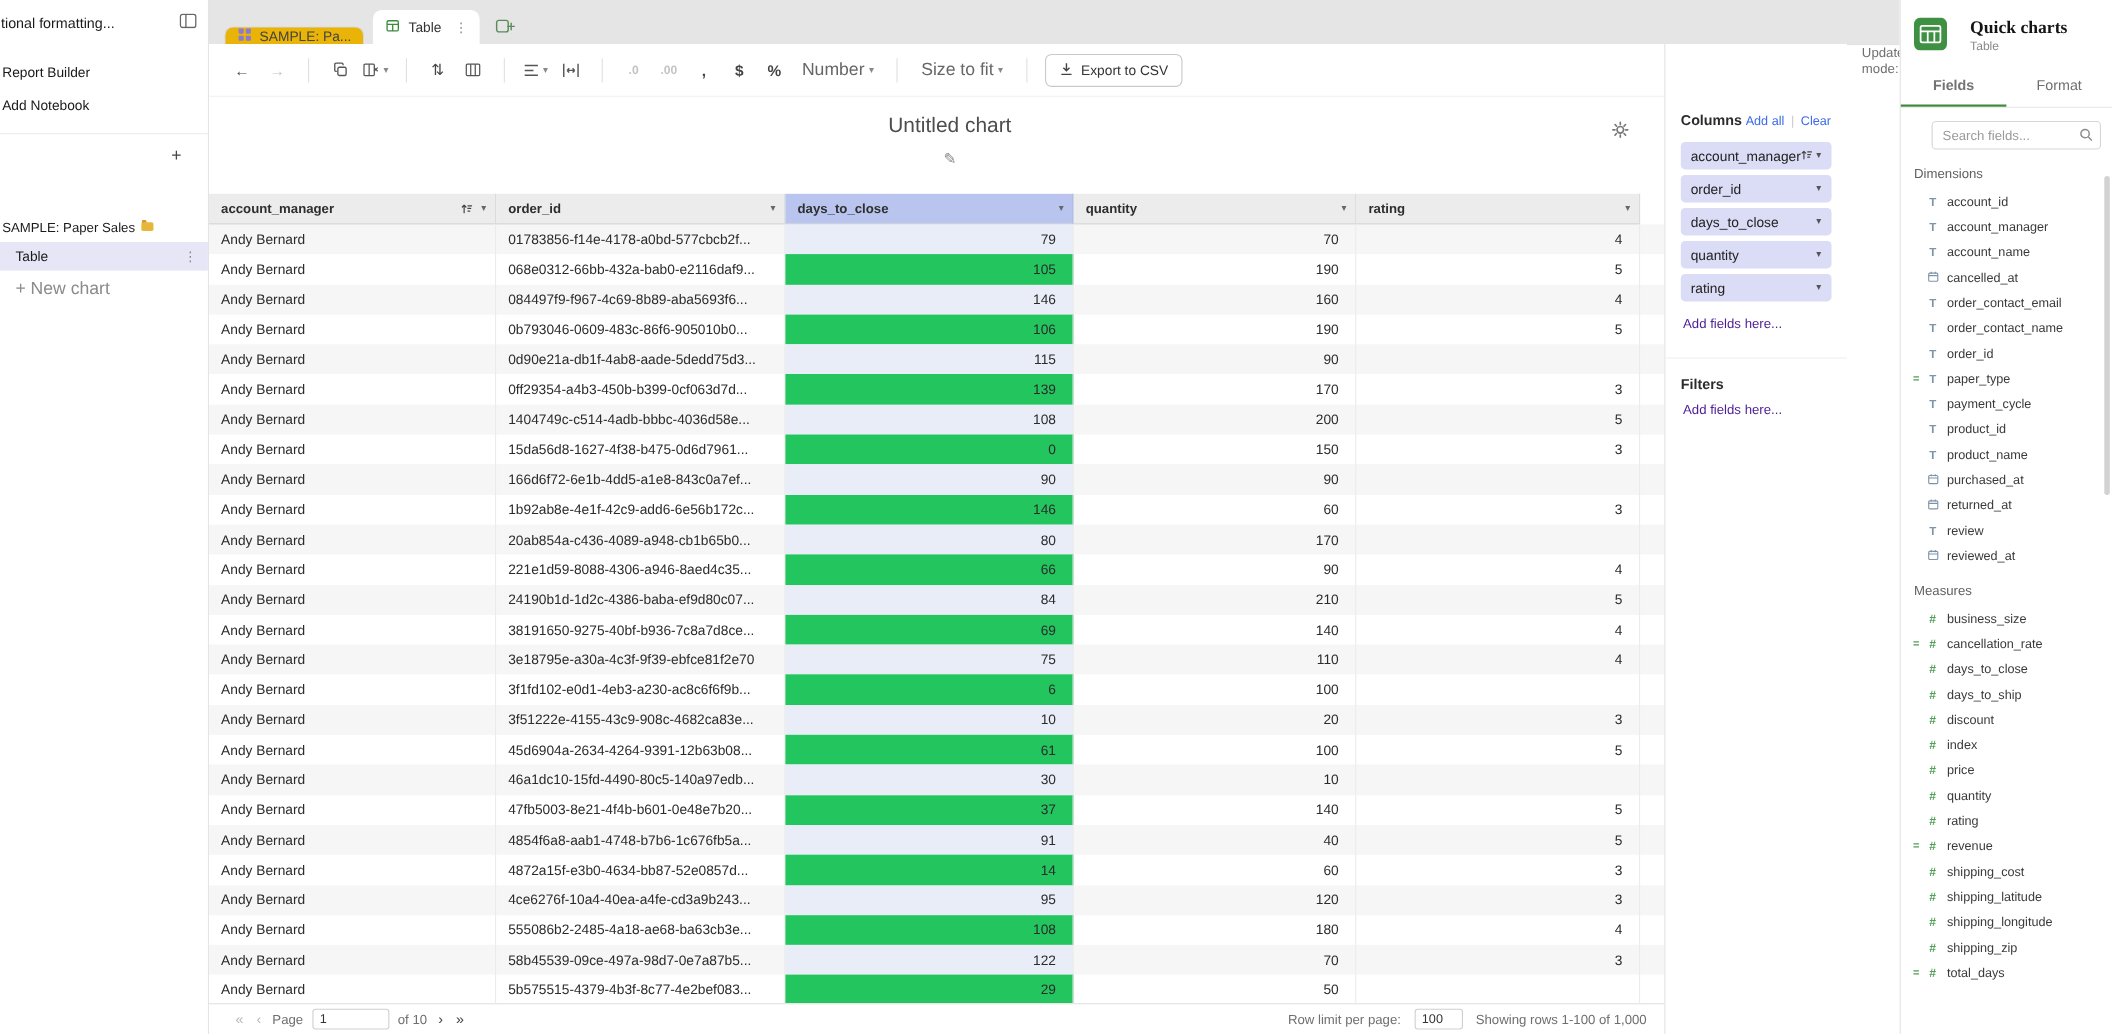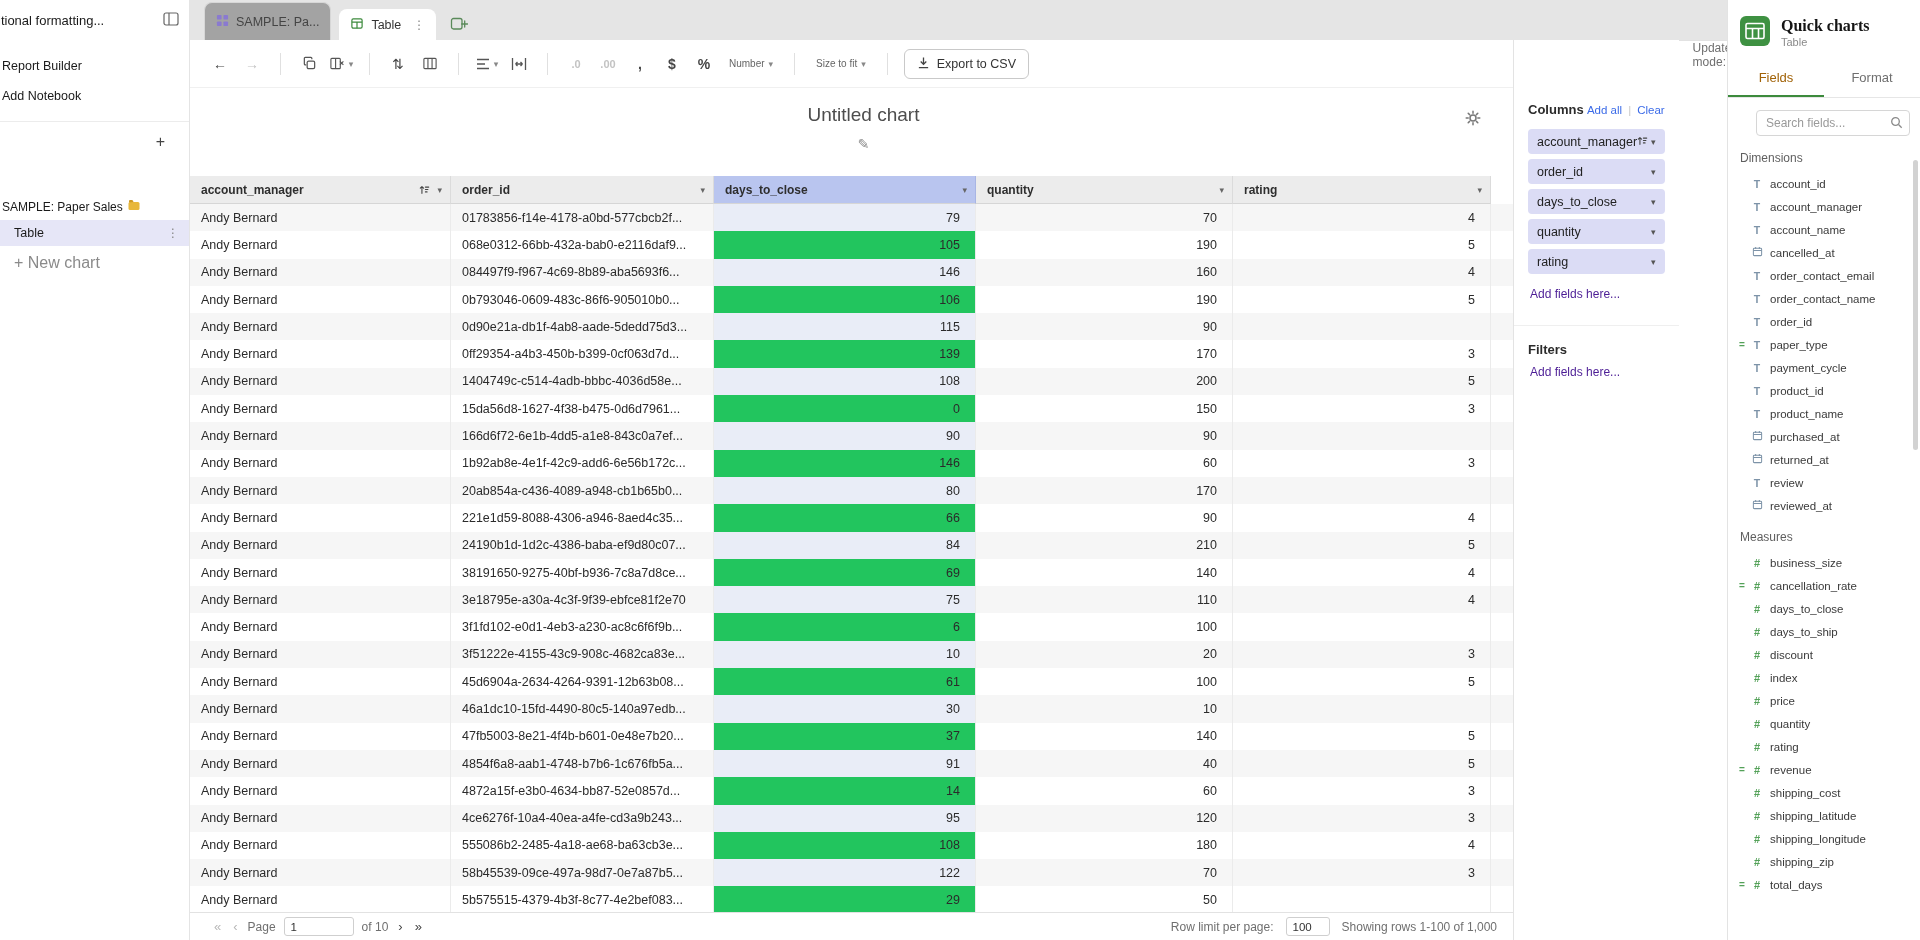--- a/index.html
+++ b/index.html
@@ -19,38 +19,38 @@
   .sb-collection { display:flex; align-items:center; gap:5px; padding:6px 8px 6px 2px; font-size:12px; color:#1a1a1a; cursor:pointer;margin-top:37px; }
   .sb-item { display:flex; align-items:center; padding:6px 10px 6px 14px; font-size:12.5px; color:#1a1a1a; cursor:pointer; }
   .sb-item.selected { background:#e6e6f7; }
   .kebab { margin-left:auto; color:#888; font-size:12px; cursor:pointer; }
   .sb-newchart { padding:8px 14px; font-size:16px; color:#8a8a8a; cursor:pointer; }
 
   
   .center { width:1537px; flex:0 0 1537px; display:flex; flex-direction:column; min-height:0; }
   .tabbar { height:40px; flex:0 0 40px; background:#e5e5e5; display:flex; align-items:flex-end; padding-left:14px; gap:8px; }
   .tab { height:31px; display:flex; align-items:center; gap:7px; padding:0 11px; border-radius:8px 8px 0 0; font-size:12.5px; color:#333; cursor:pointer; }
-  .tab.inactive { background:#a3a3a3; border:1px solid #d7d7d7; border-bottom:none; height:38px; color:#444;align-items:center; }
+  .tab.inactive { background:#eab308; border:1px solid #d7d7d7; border-bottom:none; height:16px; color:#444;align-items:center; }
   .tab.active { background:#fff; }
   .tab .kebab { margin-left:5px; }
   .newtab { width:30px; height:30px; display:flex; align-items:center; justify-content:center; margin-bottom:2px; cursor:pointer; }
 
   .center-body { flex:1; display:flex; min-height:0; }
   .main { width:1323px; flex:0 0 1323px; display:flex; flex-direction:column; background:#fff; min-height:0; }
 
   
   .toolbar { height:48px; flex:0 0 48px; display:flex; align-items:center; padding:0 16px; gap:4px; border-bottom:1px solid #f0f0f0; }
   .tbtn { min-width:28px; height:28px; display:flex; align-items:center; justify-content:center; gap:4px; border-radius:4px; color:#444; font-size:14px; cursor:pointer; }
   .tbtn.wide { padding:0 7px; font-size:12.5px; }
   .dd { font-size:9px; color:#888; }
   .tbtn.disabled { color:#c3c3c3; cursor:default; }
   .tsep { width:1px; height:22px; background:#e0e0e0; margin:0 10px; flex:0 0 1px; }
   .tsym { font-size:14px; font-weight:700; color:#444; }
   .tsym.dim { color:#c3c3c3; font-size:11px; }
-  .ddlabel { color:#666; font-size:10px; }
+  .ddlabel { color:#666; font-size:16px; }
   .export-btn { display:flex; align-items:center; gap:7px; height:30px; padding:0 12px; border:1px solid #c9c9c9; border-radius:6px; font-size:12.5px; color:#333; cursor:pointer; background:#fff; margin-left:2px; }
 
   
   .title-block { height:88px; flex:0 0 88px; padding:16px 0 0 24px; position:relative; }
   .chart-title-row { display:flex; align-items:center; gap:10px;flex-direction:column; }
   .chart-title { font-size:19px; font-weight:500; color:#4d4d4d; cursor:text; }
   .pencil { color:#8a8a8a; font-size:14px; cursor:pointer; }
   .chart-desc { margin-top:7px; font-size:12px; color:#a3a3a3; cursor:text; }
   .gear { position:absolute; right:32px; top:22px; cursor:pointer; }
 
@@ -91,26 +91,26 @@
   .pill-chev { font-size:9px; color:#555; }
   .cp-placeholder { padding:8px 2px; font-size:12px; color:#4c1d95; }
   .cp-sep { height:1px; background:#efefef; margin:16px -14px; }
   .cp-filters-title { font-size:13px; font-weight:700; color:#2b2b2b; margin-top:14px; }
   .update-row { height:28px; flex:0 0 28px; border-top:1px solid #e2e2e2; display:flex; align-items:center; gap:6px; padding:0 14px; font-size:12px; }
   .um-label { color:#6f6f6f; }
   .um-value { color:#2b2b2b; display:flex; align-items:center; gap:4px; cursor:pointer; }
 
   
   .fields-panel { width:193px; flex:0 0 193px; border-left:1px solid #e3e3e3; background:#fff; display:flex; flex-direction:column; position:relative; min-height:0; }
-  .fp-head { display:flex; align-items:center; gap:11px; padding:16px 12px 12px; }
+  .fp-head { display:flex; align-items:center; gap:21px; padding:16px 12px 12px; }
   .fp-title { font-family:"Liberation Serif","DejaVu Serif",serif; font-size:16px; font-weight:700; color:#141414; line-height:1.1; }
   .fp-sub { font-size:11px; color:#8a8a8a; margin-top:1px; }
   .fp-tabs { display:flex; border-bottom:1px solid #e6e6e6; }
   .fp-tab { flex:1; text-align:center; padding:9px 0 10px; font-size:13px; color:#6f6f6f; cursor:pointer; border-bottom:2px solid transparent; }
-  .fp-tab.active { color:#a16207; border-bottom-color:#3c8a3c; font-weight:400; }
+  .fp-tab.active { color:#737373; border-bottom-color:#3c8a3c; font-weight:700; }
   .fp-search { margin:12px 10px 2px; position:relative;padding-left:18px; }
   .fp-search input { width:100%; height:26px; border:1px solid #d6d6d6; border-radius:4px; padding:0 26px 0 9px; font-size:12px; color:#333; font-family:inherit; }
   .fp-search input::placeholder { color:#9a9a9a; }
   .search-ic { position:absolute; right:7px; top:6px; cursor:pointer; }
   .fp-lists { flex:1; overflow:hidden; }
   .fp-section-title { padding:13px 12px 7px; font-size:12px; color:#5f5f5f; }
   .field-item { height:23px; display:flex; align-items:center; gap:6px; padding:0 8px 0 22px; font-size:11.5px; color:#3a3a3a; cursor:grab; }
   .fi-iconwrap { display:flex; align-items:center; width:14px; justify-content:center; position:relative; flex:0 0 14px; }
   .fi-eq { position:absolute; left:-11px; color:#53a158; font-size:10px; font-weight:700; }
   .fi-icon { color:#7d93a8; font-size:10.5px; font-weight:700; }

